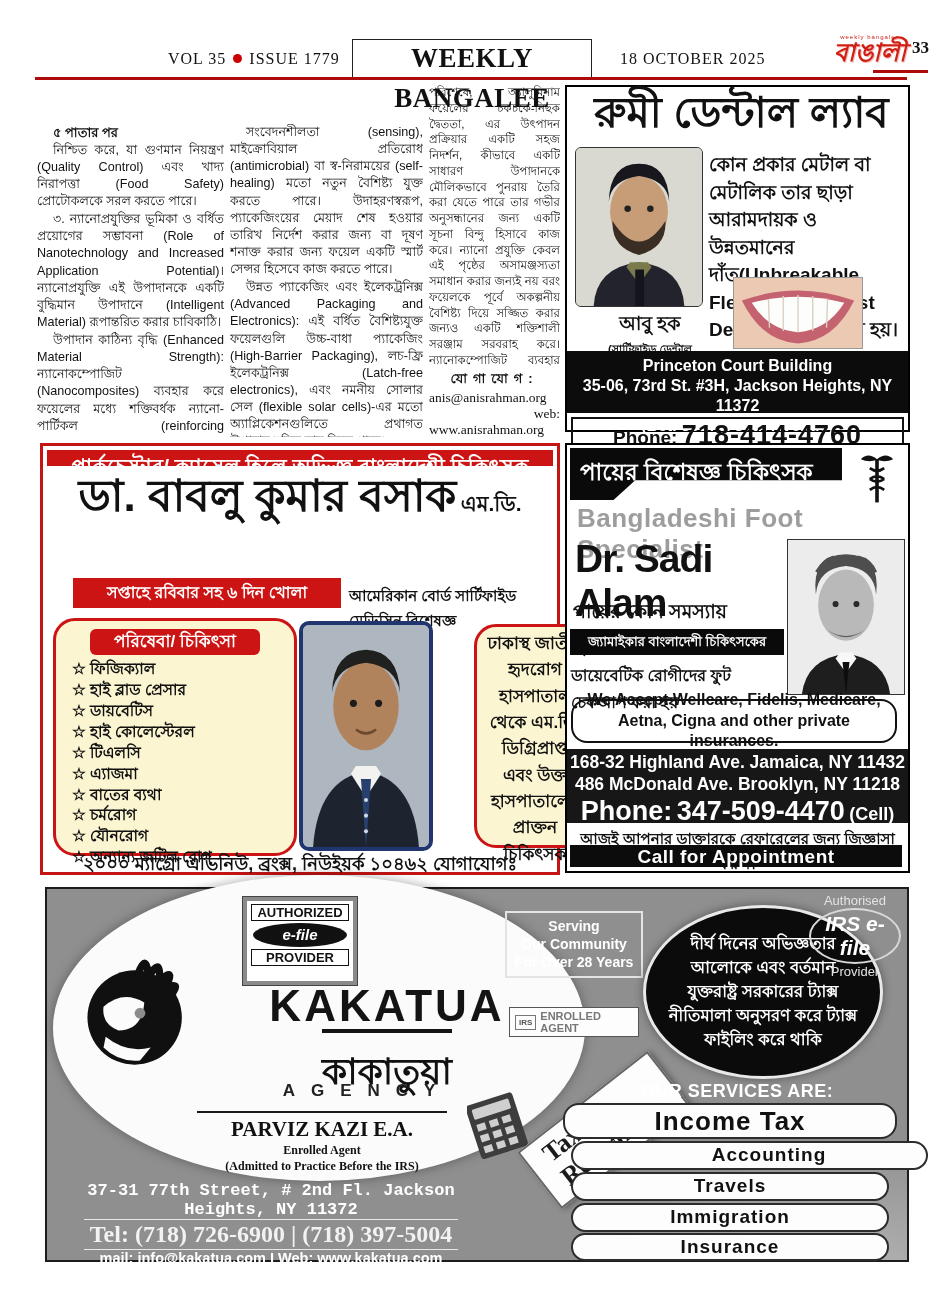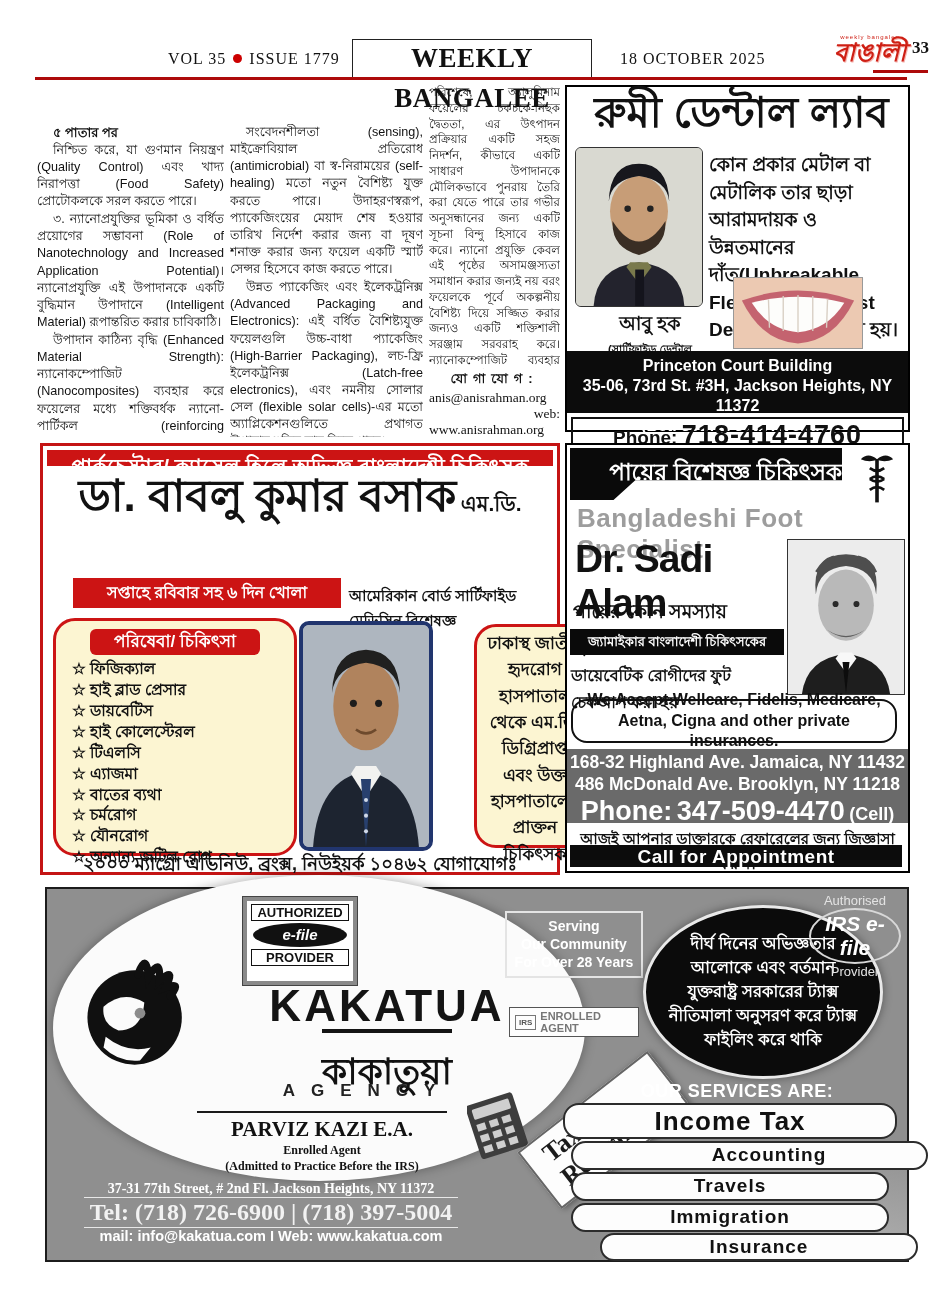--- a/index.html
+++ b/index.html
@@ -46,40 +46,40 @@
   .basak-addr{font-size:18px;font-weight:bold;text-align:center;}
   
   .foot-banner{background:#0a0a0a;color:#fff;font-weight:bold;font-size:23px;
     clip-path:polygon(0 0,100% 0,100% 62%,24% 62%,16% 100%,0 100%);padding:6px 0 0 10px;}
   .foot-sub{color:#9d9d9d;font-weight:bold;font-size:26px;letter-spacing:.5px;}
   .foot-name{font-size:39px;font-weight:bold;letter-spacing:-1px;}
   .foot-q{font-size:19px;font-weight:bold;}
   .foot-advice{background:#0a0a0a;color:#fff;font-size:13px;font-weight:bold;text-align:center;line-height:26px;}
   .foot-chk{font-size:16px;font-weight:bold;}
   .ins-box{border:2.5px solid #111;border-radius:16px;font-size:16px;font-weight:bold;text-align:center;line-height:1.3;}
-  .foot-blk{background:#4d7c0f;color:#fff;text-align:center;}
+  .foot-blk{background:#0f172a;color:#fff;text-align:center;}
   .foot-addr{font-size:17.5px;font-weight:bold;line-height:1.25;}
   .foot-phone{font-size:27px;font-weight:bold;}
   .foot-ref{font-size:15px;font-weight:bold;text-align:center;}
   .foot-cta{background:#0c0c0c;color:#fff;font-size:19px;font-weight:bold;text-align:center;line-height:24px;letter-spacing:.5px;}
   .gray{filter:grayscale(1);}
   
   .kak-frame{border:2px solid #1c1c1c;background:
     radial-gradient(ellipse 420px 260px at 92% 108%, #b9b9b9 0%, #8f8f8f 60%),
     linear-gradient(160deg,#9c9c9c 0%,#858585 100%);}
   .kak-ellipse{background:#fbfbfb;border-radius:50%;box-shadow:0 0 12px rgba(0,0,0,.35);}
   .efile-badge{background:#fff;border:4px solid #8a8a8a;outline:1px solid #444;text-align:center;}
   .efile-badge .l1{font-weight:bold;font-size:13px;border:1.5px solid #111;margin:3px 4px 2px 4px;}
   .efile-oval{background:#111;color:#fff;border-radius:50%;font-style:italic;font-weight:bold;font-size:15px;line-height:24px;margin:0 6px;}
   .kak-brand{font-size:44px;font-weight:bold;letter-spacing:3px;color:#141414;}
   .kak-bn{font-size:36px;font-weight:bold;border-top:4px solid #141414;display:inline-block;line-height:1.15;padding-top:18px;}
   .kak-agency{font-size:17px;letter-spacing:16px;color:#222;font-weight:bold;}
   .kak-owner{font-family:"Liberation Serif",serif;font-weight:bold;font-size:21px;}
   .kak-owner-sub{font-family:"Liberation Serif",serif;font-weight:bold;font-size:12px;}
-  .kak-addr1{font-family:Liberation Serif, serif;font-weight:bold;font-size:14px;color:#fff;}
+  .kak-addr1{font-family:Liberation Mono, monospace;font-weight:bold;font-size:17px;color:#fff;}
   .kak-tel{font-family:"Liberation Serif",serif;font-weight:bold;font-size:24px;color:#f2f2f2;
     border-top:1.5px solid #e8e8e8;border-bottom:1.5px solid #e8e8e8;display:inline-block;padding:1px 6px;}
   .kak-mail{font-weight:bold;font-size:14.5px;color:#fff;}
   .serving-box{border:2px solid #e4e4e4;color:#fff;font-weight:bold;font-size:14px;text-align:center;line-height:1.3;padding:4px 2px;}
   .ea-badge{background:#fdfdfd;border:1px solid #555;color:#777;font-size:11px;font-weight:bold;display:flex;align-items:center;gap:4px;padding:2px 5px;}
   .ea-irs{border:1.5px solid #777;font-size:8px;padding:2px 3px;color:#555;}
   .kak-oval{background:#0b0b0b;border:3px solid #e9e9e9;border-radius:50%;color:#fff;text-align:center;
     display:flex;align-items:center;justify-content:center;box-shadow:0 0 10px rgba(0,0,0,.4);}
   .kak-oval-txt{font-size:16.5px;font-weight:bold;line-height:1.45;padding:10px 18px;}
   .auth-sm{color:#e3e3e3;font-size:13px;text-align:center;}
@@ -225,21 +225,21 @@
     </div>
 
     <div class="abs cream-box" style="left:398px;top:178px;width:116px;height:218px;display:flex;margin-left:33px;">
       <div class="basak-cred" style="padding:4px 8px;">ঢাকাস্থ জাতীয় হৃদরোগ হাসপাতাল থেকে এম.ডি. ডিগ্রিপ্রাপ্ত এবং উক্ত হাসপাতালের প্রাক্তন চিকিৎসক</div>
     </div>
 
     <div class="abs basak-addr" style="left:0;top:404px;width:100%;">২০০০ ম্যাগ্রো এভিনিউ, ব্রংক্স, নিউইয়র্ক ১০৪৬২  যোগাযোগঃ ৭১৮-৮২২-২২৪০</div>
   </div>
 
   <div class="abs ad-frame gray" style="left:565px;top:443px;width:341px;height:426px;">
-    <div class="abs foot-banner" style="left:3px;top:3px;width:272px;height:52px;box-sizing:border-box;text-align:right;">পায়ের বিশেষজ্ঞ চিকিৎসক</div>
+    <div class="abs foot-banner" style="left:3px;top:3px;width:272px;height:52px;box-sizing:border-box;">পায়ের বিশেষজ্ঞ চিকিৎসক</div>
     <div class="abs" style="left:292px;top:6px;width:36px;height:56px;">
       <svg viewBox="0 0 40 60" width="100%" height="100%">
         <rect x="18" y="8" width="4" height="48" fill="#111"></rect>
         <path d="M2 8 Q10 0 20 8 Q30 0 38 8 Q30 12 20 9 Q10 12 2 8Z" fill="#111"></path>
         <path d="M12 18 Q20 24 28 18 M28 30 Q20 24 12 30 M12 30 Q20 36 28 30 M28 42 Q20 36 12 42" stroke="#111" fill="none" stroke-width="3"></path>
       </svg>
     </div>
     <div class="abs foot-sub" style="left:10px;top:58px;width:328px;">Bangladeshi Foot Specialist</div>
     <div class="abs foot-name" style="left:8px;top:92px;width:220px;">Dr. Sadi Alam</div>
     <div class="abs" style="left:220px;top:94px;width:116px;height:154px;border:1px solid #333;overflow:hidden;background:#e8e8e8;">
@@ -346,16 +346,16 @@
       <div class="auth-sm">Authorised</div>
       <div class="auth-big">IRS e-file</div>
       <div class="auth-sm">Provider</div>
     </div>
 
     <div class="abs svc-head" style="left:540px;top:192px;width:300px;">OUR SERVICES ARE:</div>
     <div class="abs pill pill-big" style="left:516px;top:214px;width:330px;height:32px;line-height:32px;">Income Tax</div>
     <div class="abs pill pill-sm" style="left:524px;top:252px;width:314px;height:25px;padding-left:39px;">Accounting</div>
     <div class="abs pill pill-sm" style="left:524px;top:283px;width:314px;height:25px;">Travels</div>
     <div class="abs pill pill-sm" style="left:524px;top:314px;width:314px;height:25px;">Immigration</div>
-    <div class="abs pill pill-sm" style="left:553px;top:344px;width:314px;height:24px;">Insurance</div>
+    <div class="abs pill pill-sm" style="left:524px;top:344px;width:314px;height:24px;">Insurance</div>
   </div>
 
 </div>
 
 </body></html>

